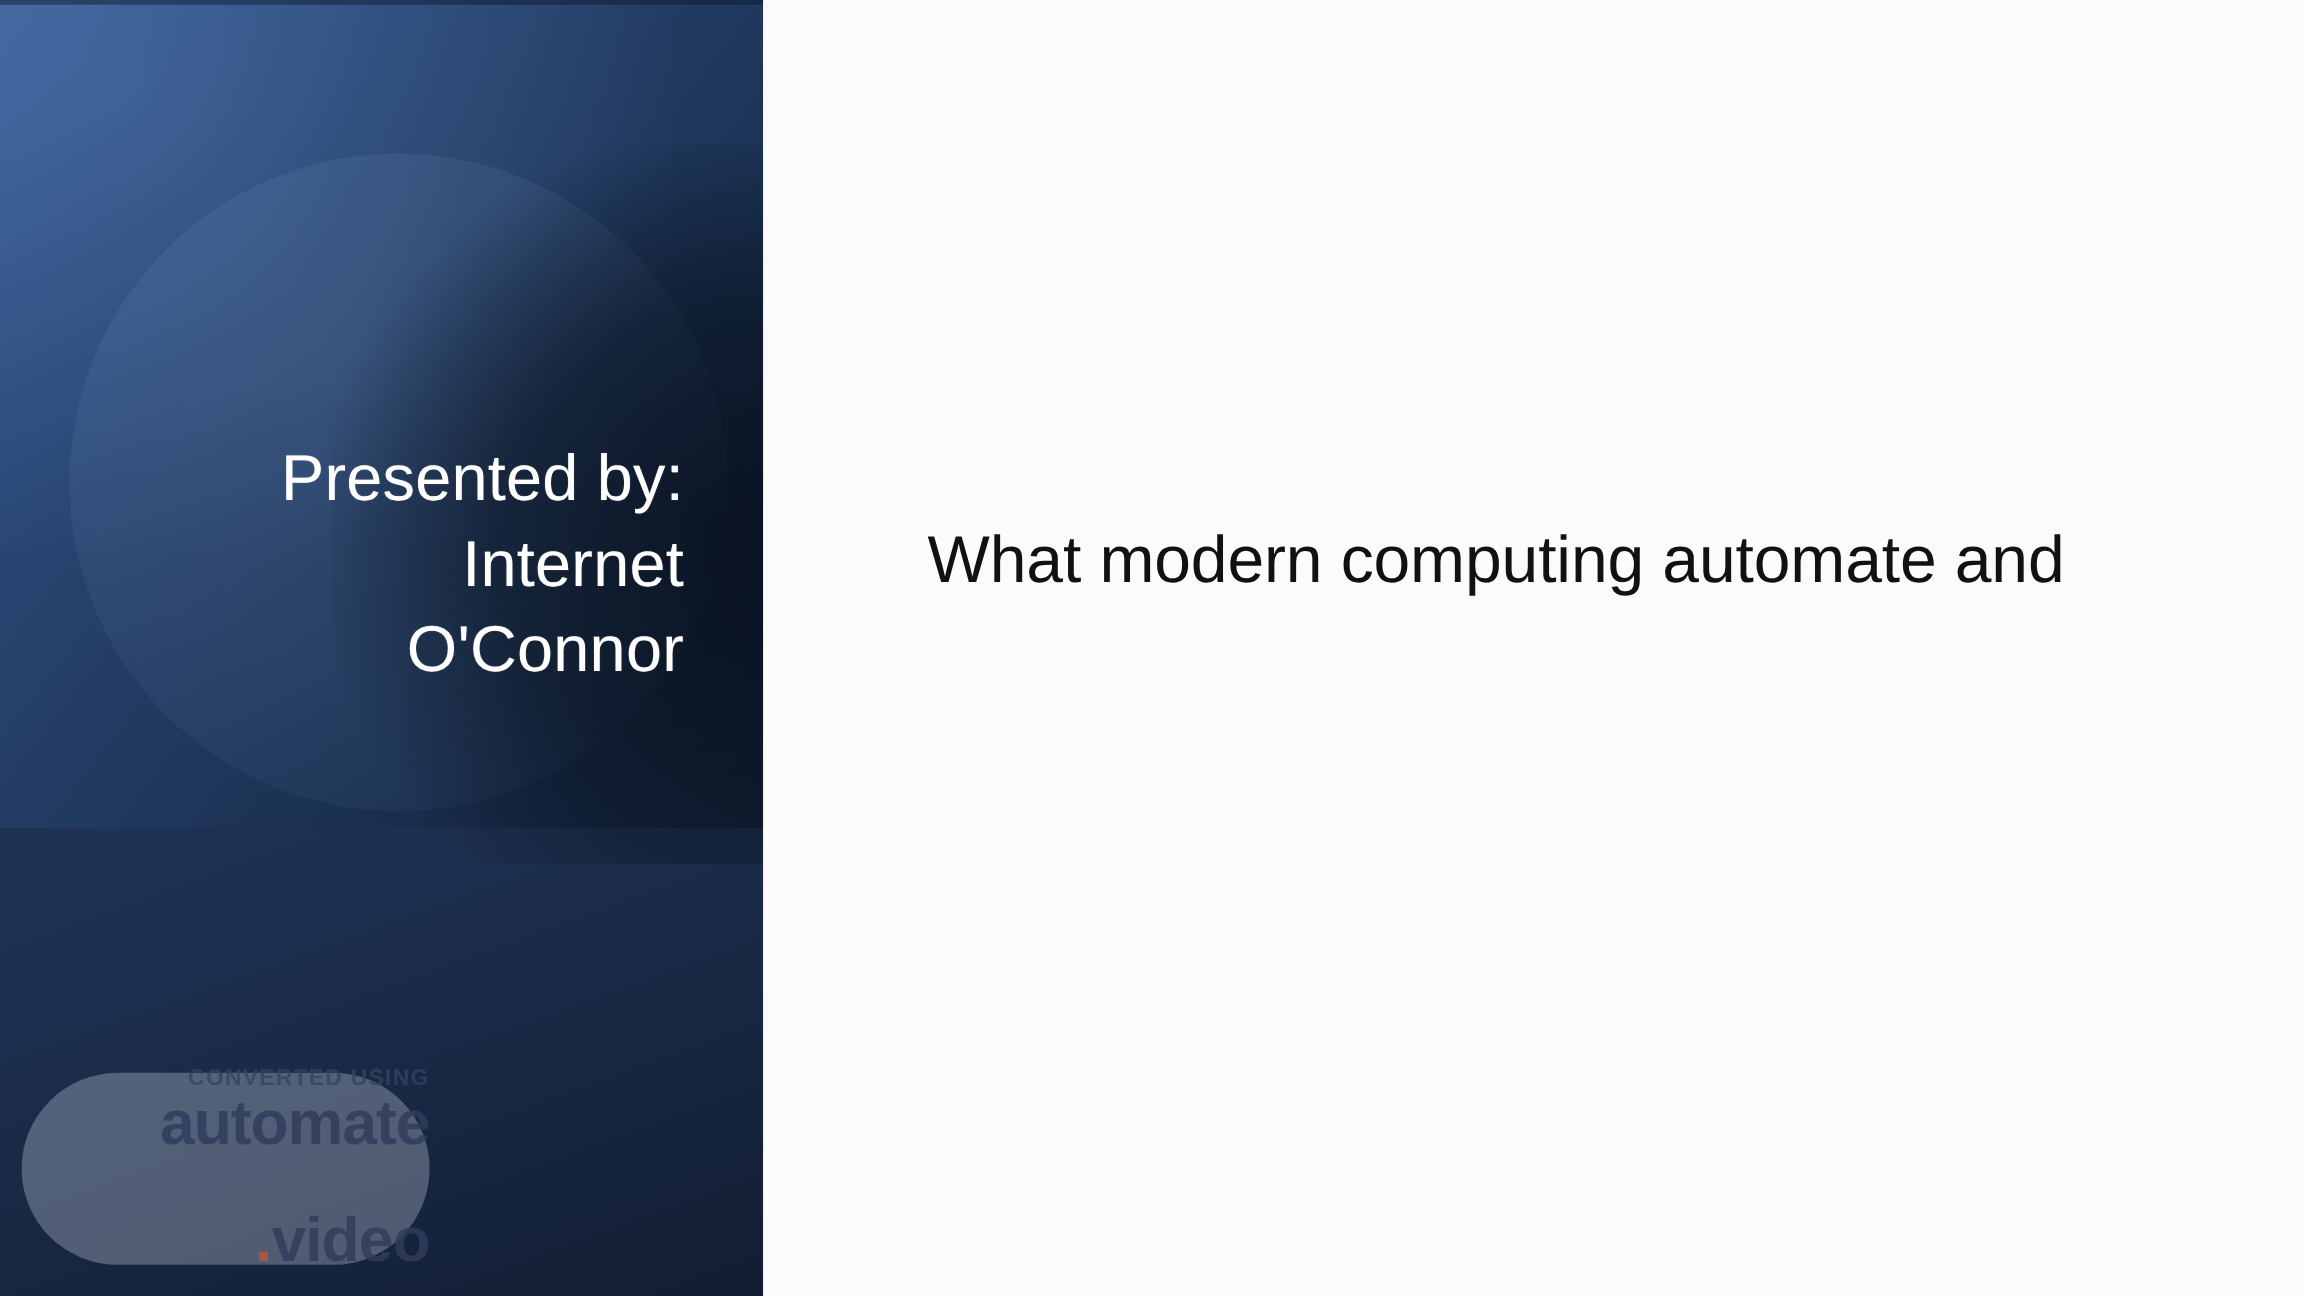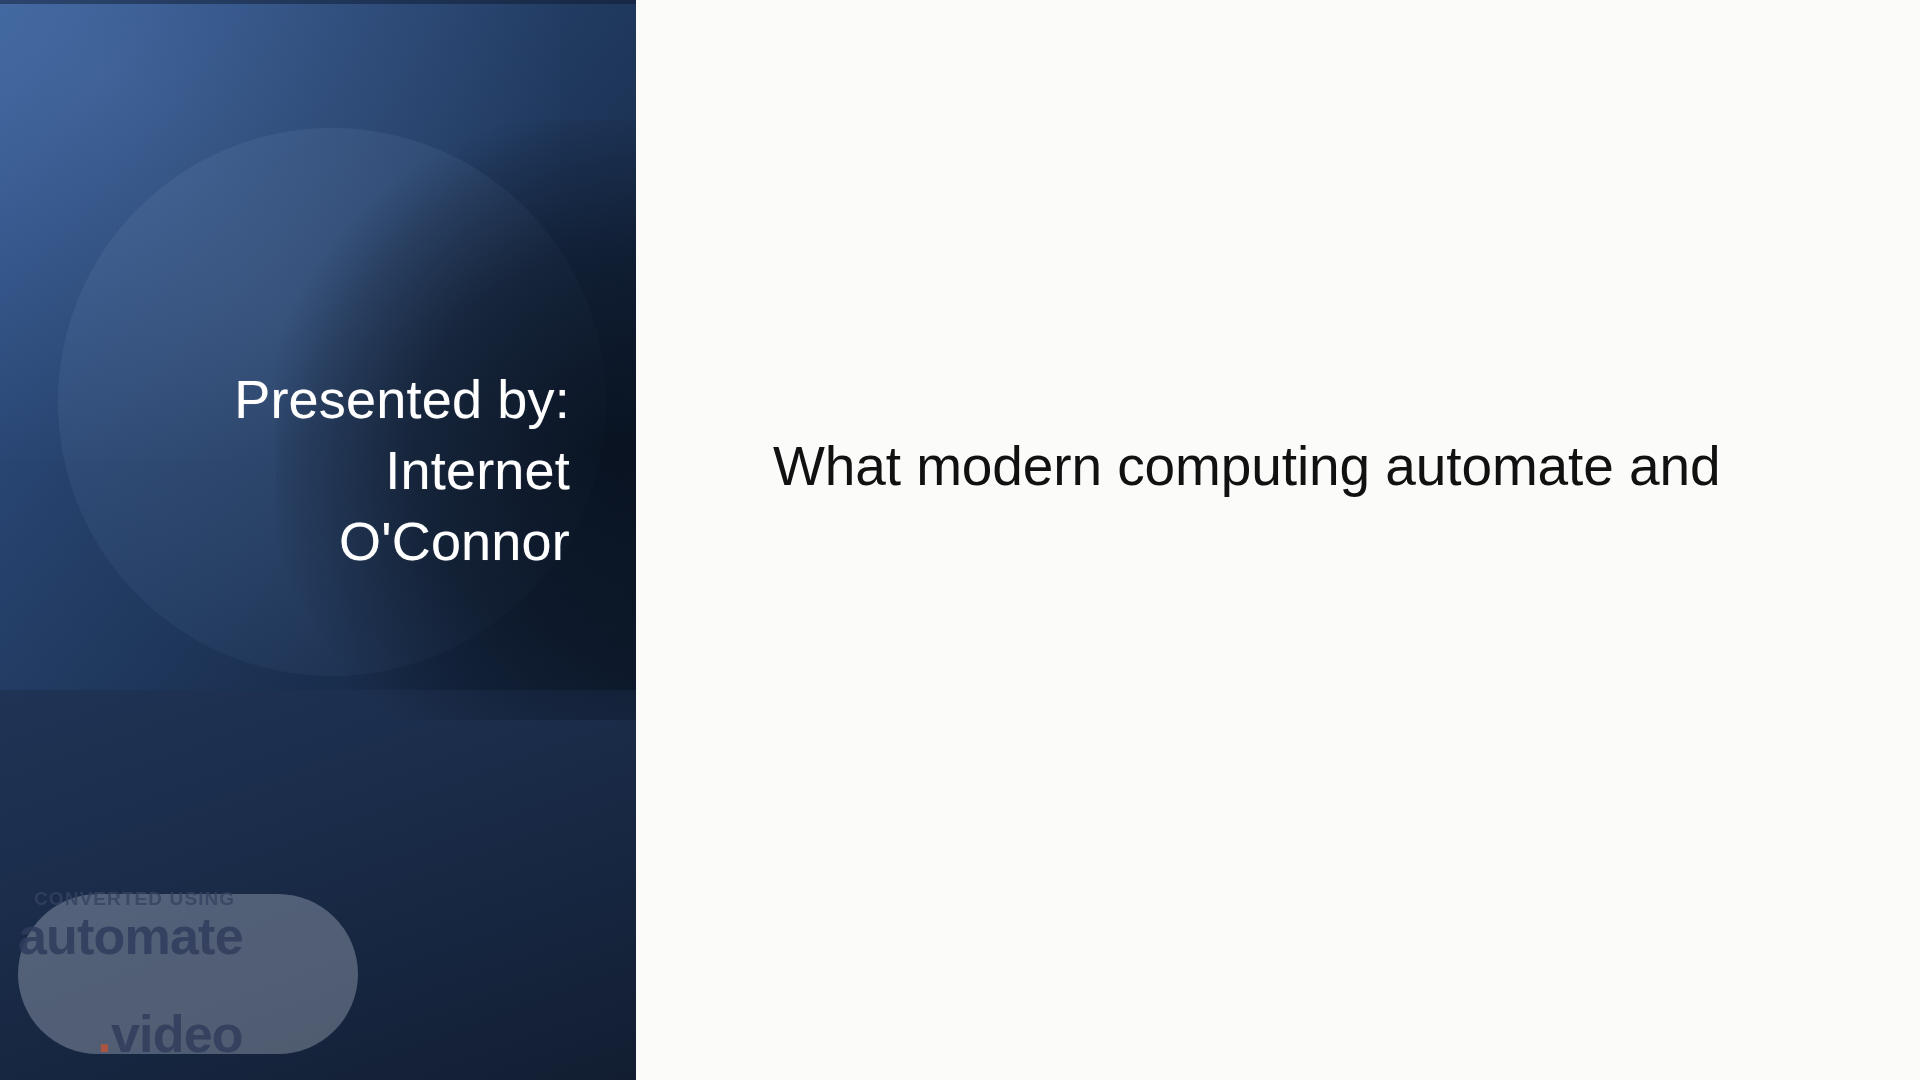--- a/index.html
+++ b/index.html
@@ -153,21 +153,21 @@
   .watermark {
     position: absolute;
     left: 18px;
     top: 894px;
     width: 340px;
     height: 160px;
     border-radius: 80px;
     background: rgba(214,222,236,0.30);
     display: flex;
     flex-direction: column;
-    align-items: flex-start;
+    align-items: flex-end;
     justify-content: center;
     padding: 0;
     box-sizing: border-box;
   }
   .wm-kicker {
     font-size: 19px;
     font-weight: 700;
     letter-spacing: 1.1px;
     color: rgba(52,66,96,0.78);
     line-height: 1;

